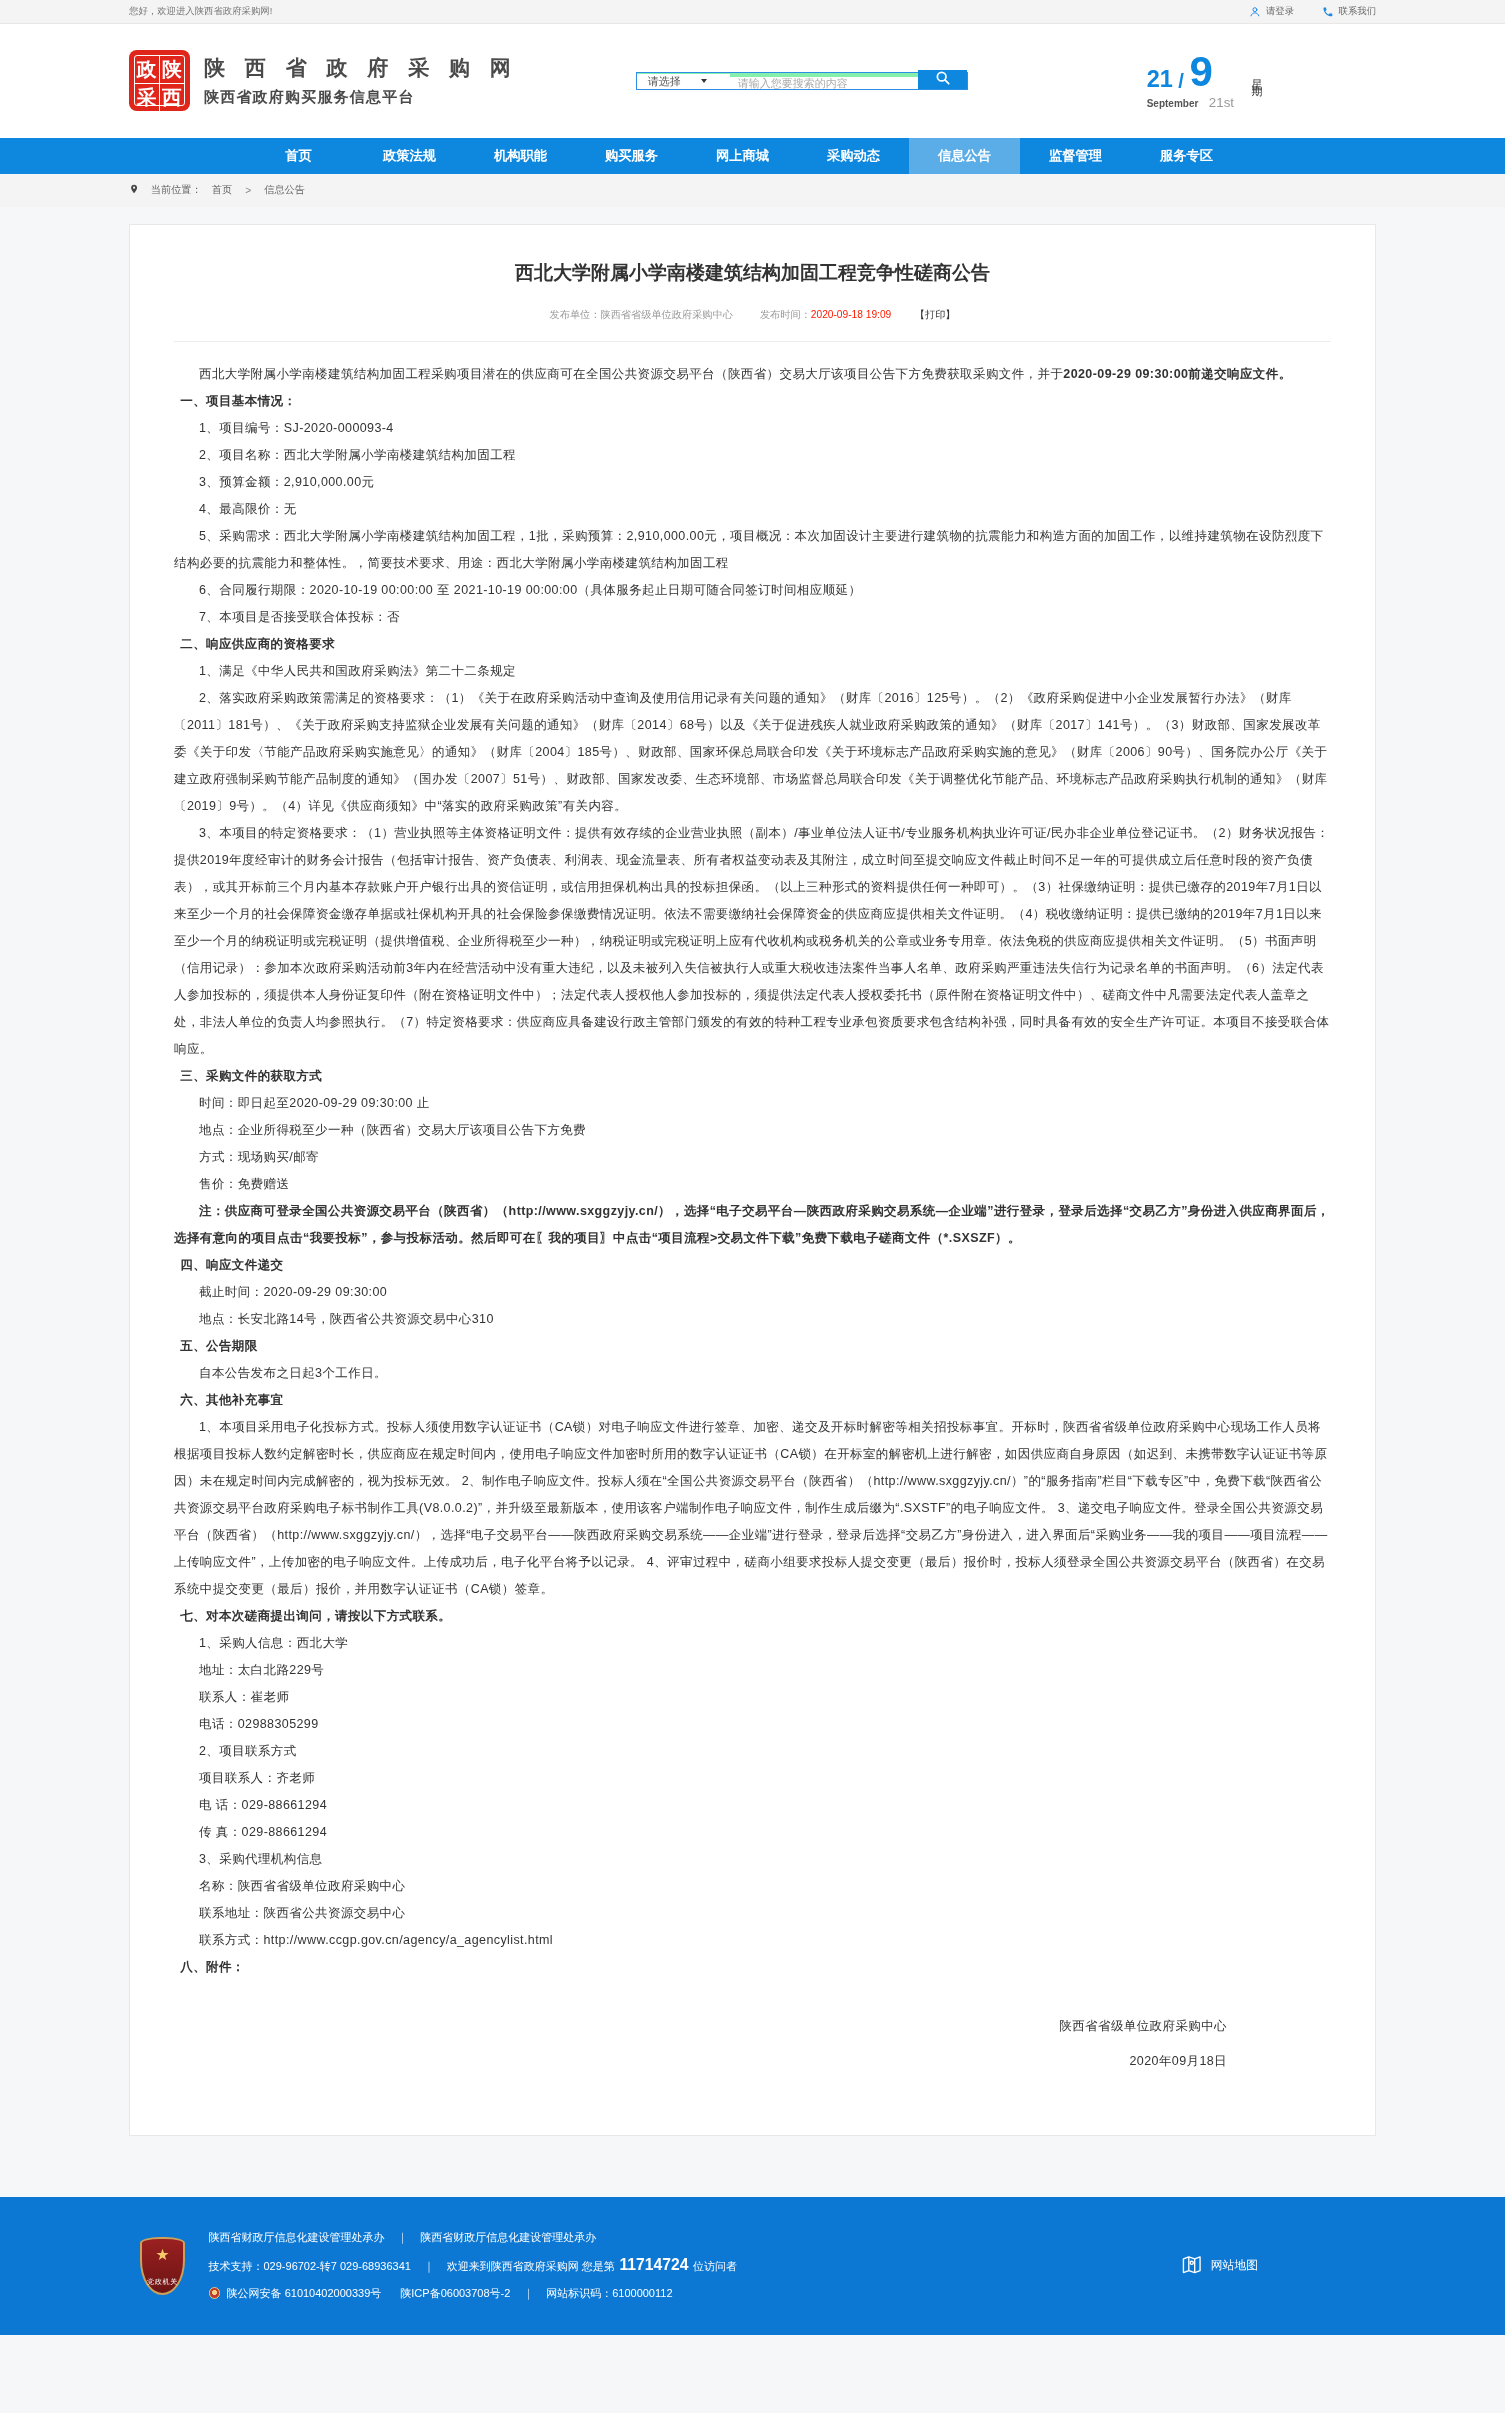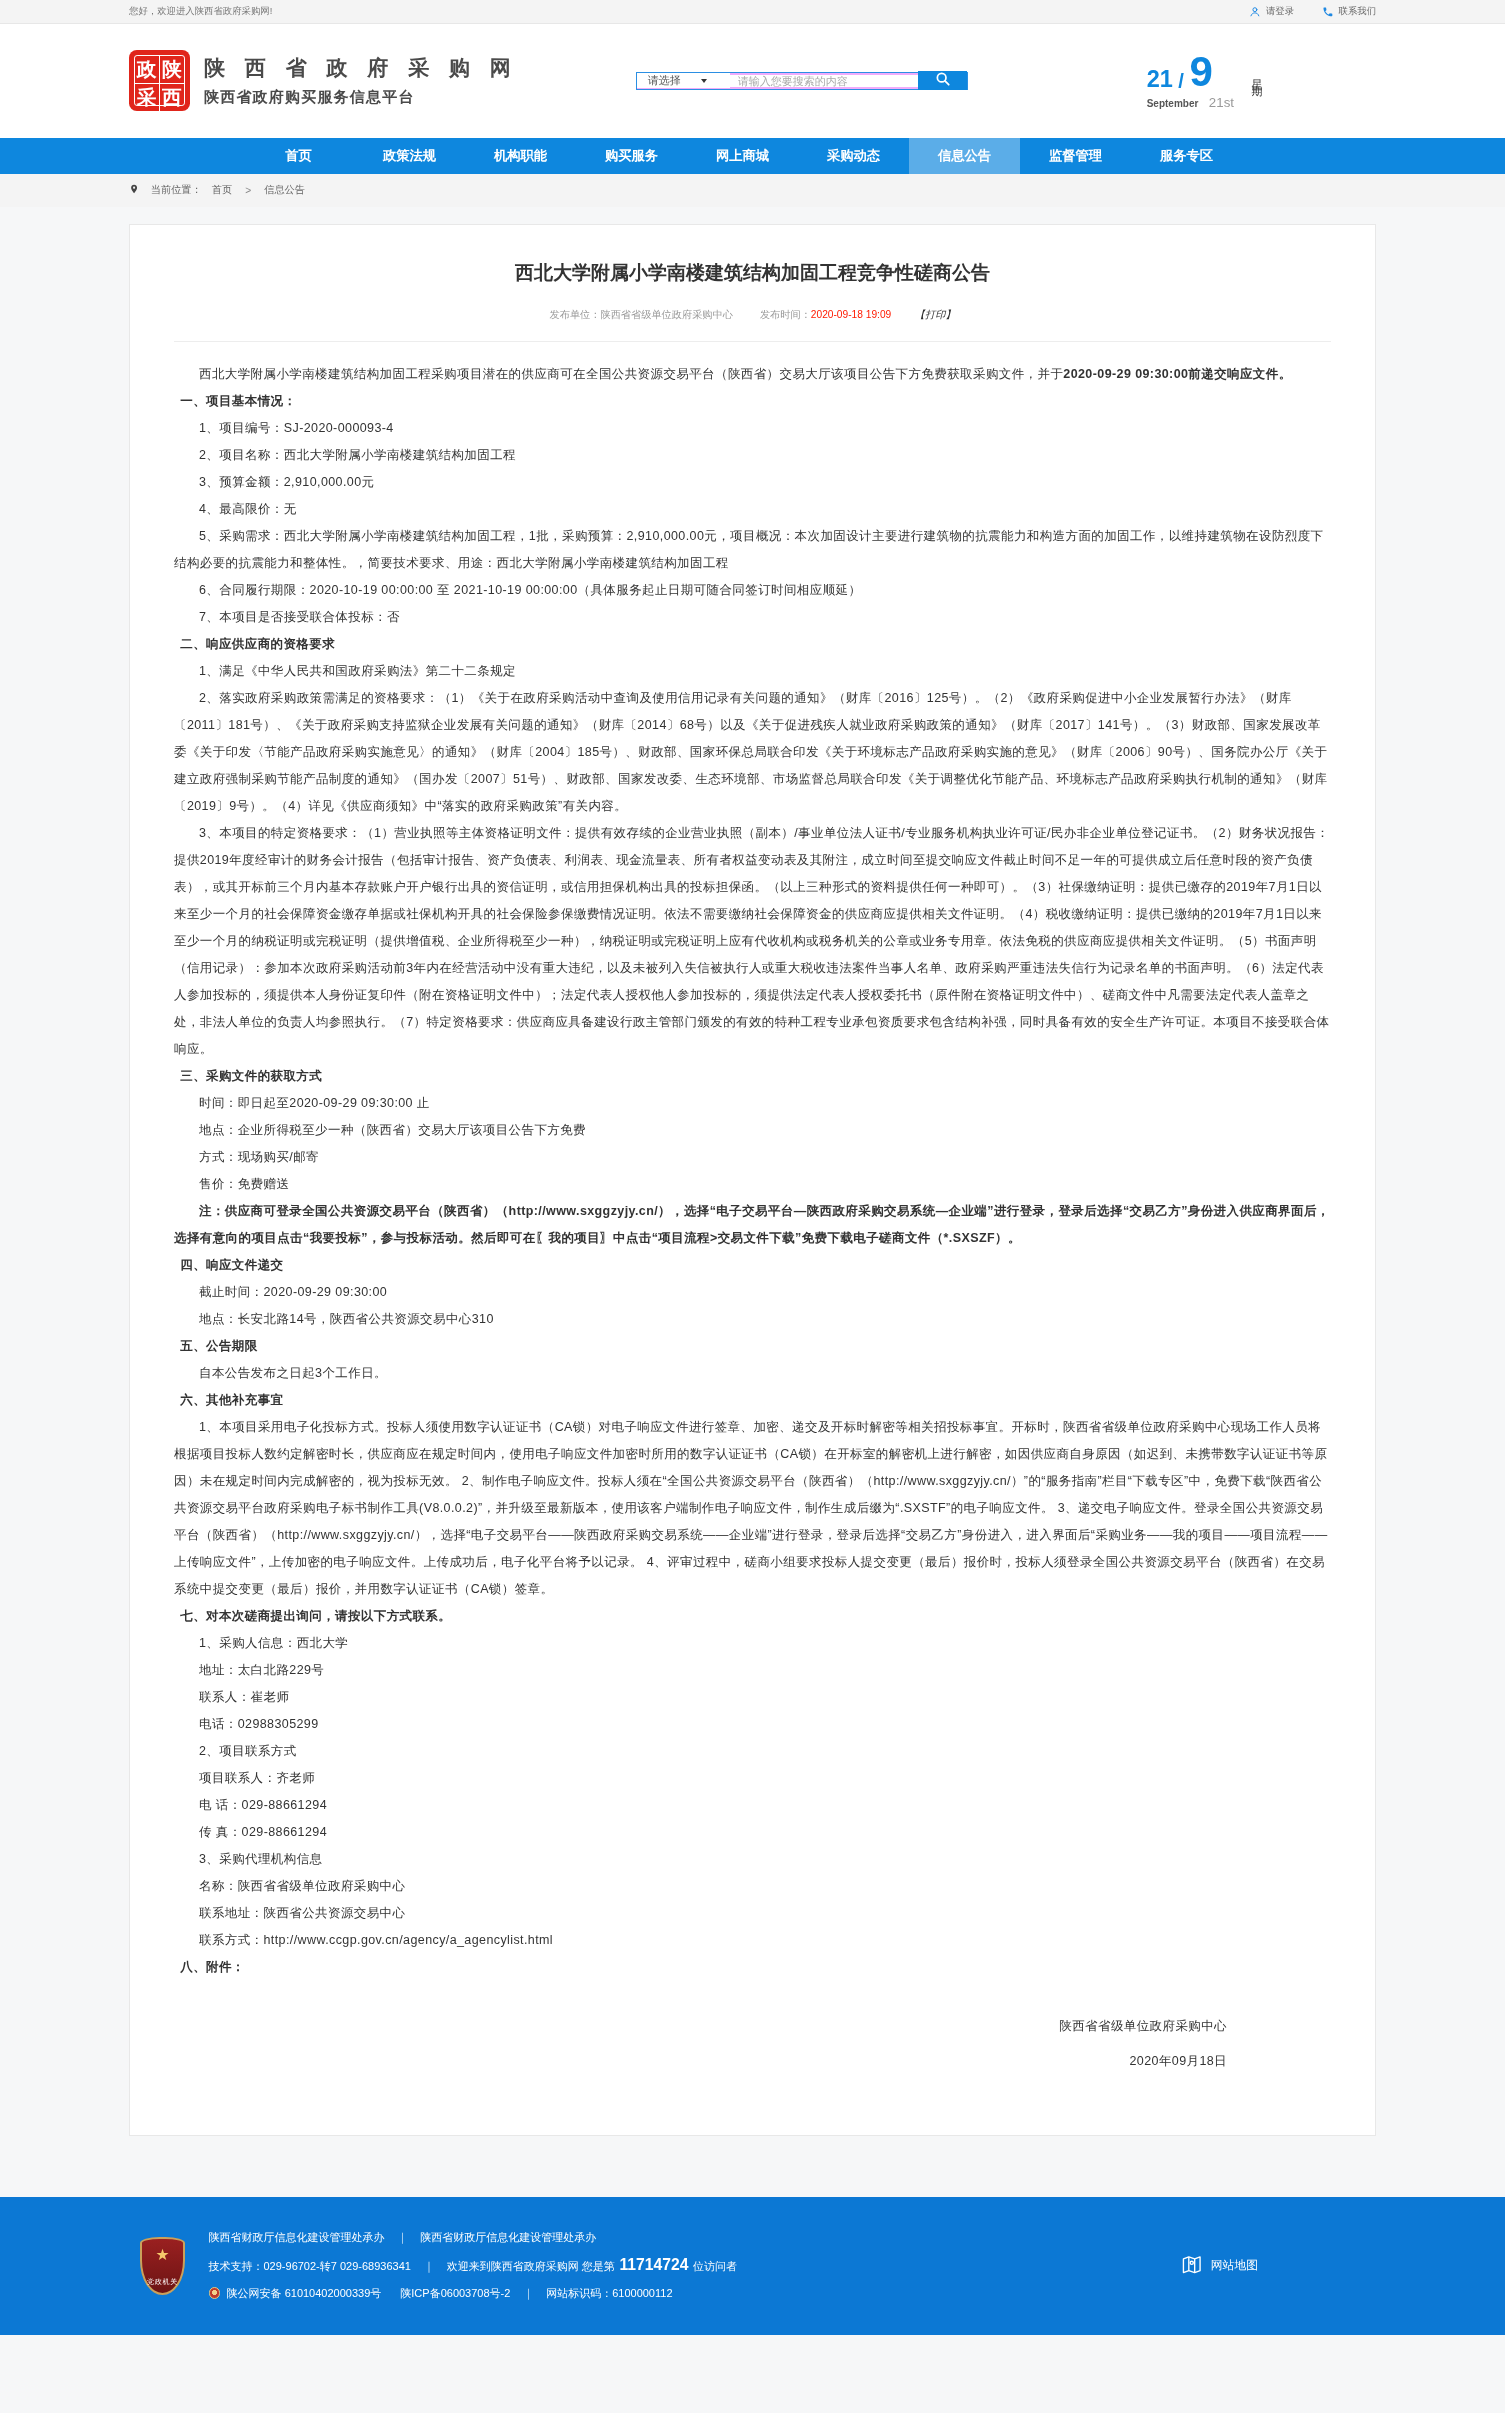--- a/index.html
+++ b/index.html
@@ -25,21 +25,21 @@
   .logo{width:61px;height:61px;background:var(--logo-red);border-radius:7.8px;padding:4.7px;}
   .logo-grid{display:grid;grid-template-columns:1fr 1fr;grid-template-rows:1fr 1fr;width:100%;height:100%;border:1.6px solid #fff;border-radius:3.1px;}
   .logo-grid span{display:flex;align-items:center;justify-content:center;color:#fff;font-weight:bold;font-size:19.6px;font-family:"DejaVu Serif","Liberation Serif",serif;}
   .logo-grid span:nth-child(1){border-right:1.6px solid #fff;border-bottom:1.6px solid #fff;}
   .logo-grid span:nth-child(2){border-bottom:1.6px solid #fff;}
   .logo-grid span:nth-child(3){border-right:1.6px solid #fff;}
   .brand-text{margin-left:14px;}
   .site-title{font-size:21px;font-weight:bold;color:#4a4a4a;letter-spacing:7px;}
   .site-subtitle{font-size:15px;font-weight:bold;color:#4a4a4a;letter-spacing:1.2px;margin-top:5.5px;}
 
-  .search{margin-left:118px;display:flex;align-items:center;width:332px;height:18px;border:0.8px solid #2b8fe3;background:#f0abfc;}
+  .search{margin-left:118px;display:flex;align-items:flex-end;width:332px;height:18px;border:0.8px solid #2b8fe3;background:#86efac;}
   .search-select{display:flex;align-items:center;gap:20.4px;width:93px;padding-left:11px;background:#fff;border:none;font-size:11px;color:#555;cursor:pointer;font-family:inherit;}
   .caret{width:0;height:0;border-left:3.9px solid transparent;border-right:3.9px solid transparent;border-top:4.7px solid #333;display:inline-block;}
   .search-input{flex:1;border:none;outline:none;font-size:11px;color:#333;padding:0 7.8px;font-family:inherit;}
   .search-input::placeholder{color:#aaa;}
   .search-btn{width:49px;background:var(--accent);border:none;display:flex;align-items:center;justify-content:center;cursor:pointer;}
 
   .datebox{margin-left:auto;margin-right:114px;display:flex;align-items:center;gap:17px;}
   .date-nums{color:var(--accent);font-weight:bold;display:flex;align-items:flex-end;}
   .date-nums .d{font-size:23.5px;}
   .date-nums .slash{font-size:20.4px;margin:0 5.5px;}
@@ -62,21 +62,21 @@
   .crumb-sep{margin:0 3.1px;color:#888;}
 
   
   .page{padding-bottom:31px;}
   .card{width:1247px;margin:17px auto 0;background:#fff;border:0.8px solid #e8e8e8;padding:28px 44px 56px;}
   .title{text-align:center;font-size:19px;font-weight:bold;color:#333;margin:7.8px 0 22px;}
   .meta{text-align:center;font-size:10.2px;color:#999;padding-bottom:19px;border-bottom:0.8px solid #ededed;}
   .meta .lab{color:#999;}
   .meta .pub{color:#999;margin-right:27px;}
   .meta .time{color:var(--time-red);margin-right:23.5px;}
-  .meta .print{color:#333;font-style:italic;}
+  .meta .print{color:#333;}
   .body{padding-top:19px;font-size:12.5px;color:#333;}
   .body p{margin:0;line-height:27px;letter-spacing:0.4px;}
   .para-p{text-indent:2em;}
   .para-intro{text-indent:2em;margin-top:6.3px;}
   .para-b{text-indent:2em;font-weight:bold;}
   .para-h{font-weight:bold;margin-top:12.5px;text-indent:.5em;}
   .b{font-weight:bold;}
   .para-sign{text-align:right;padding-right:104px;line-height:35px !important;}
   .para-sign.first{margin-top:28px !important;}
 

